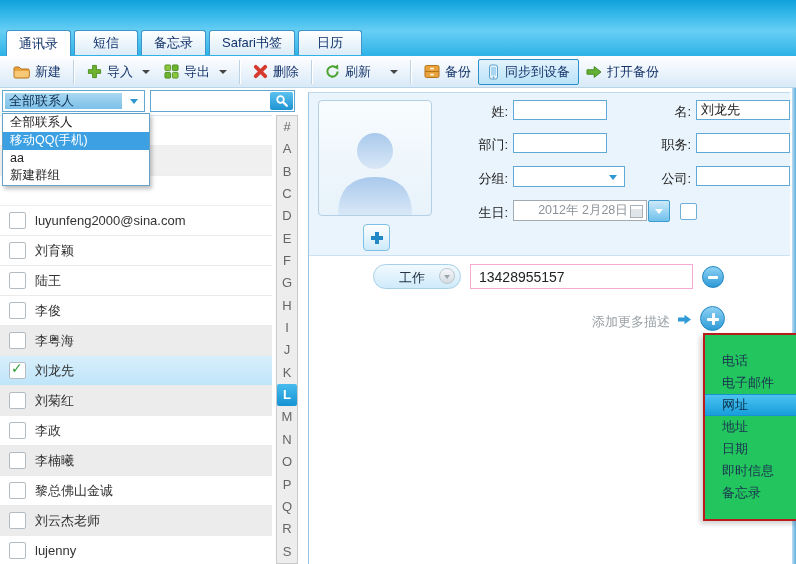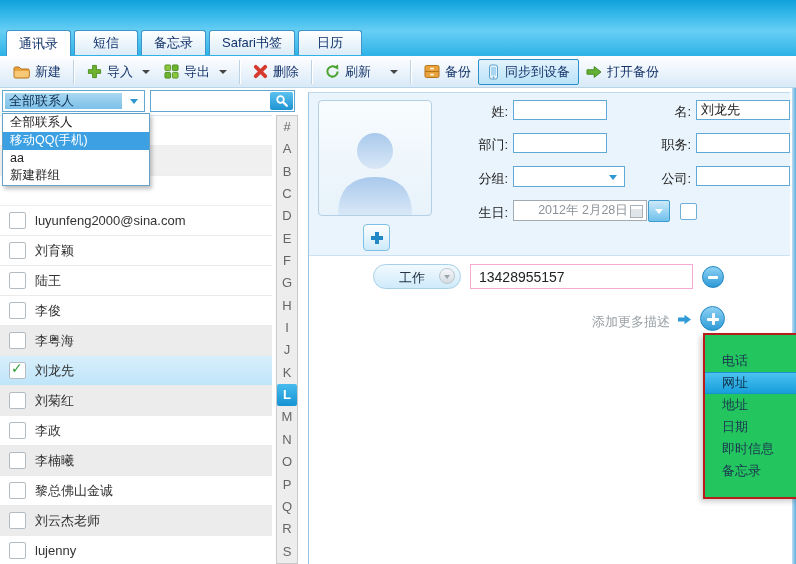--- a/index.html
+++ b/index.html
@@ -382,20 +382,21 @@
   <svg class="addmore-arrow" width="15" height="13" viewBox="0 0 15 13">
       <path d="M1 4.6 h6.5 V1.8 L14 6.5 l-6.5 4.7 V8.4 H1 Z" fill="#2e9bd6"></path>
     </svg>
   <div class="round-btn plus-btn">
       <span class="hbar"></span>
       <span class="vbar"></span>
     </div>
 
   <div class="add-menu">
     <div class="mitem">电话</div>
+    <div class="mitem">电子邮件</div>
     <div class="mitem hl">网址</div>
     <div class="mitem">地址</div>
     <div class="mitem">日期</div>
     <div class="mitem">即时信息</div>
     <div class="mitem">备忘录</div>
   </div>
 
 </div>
 
 </body></html>

